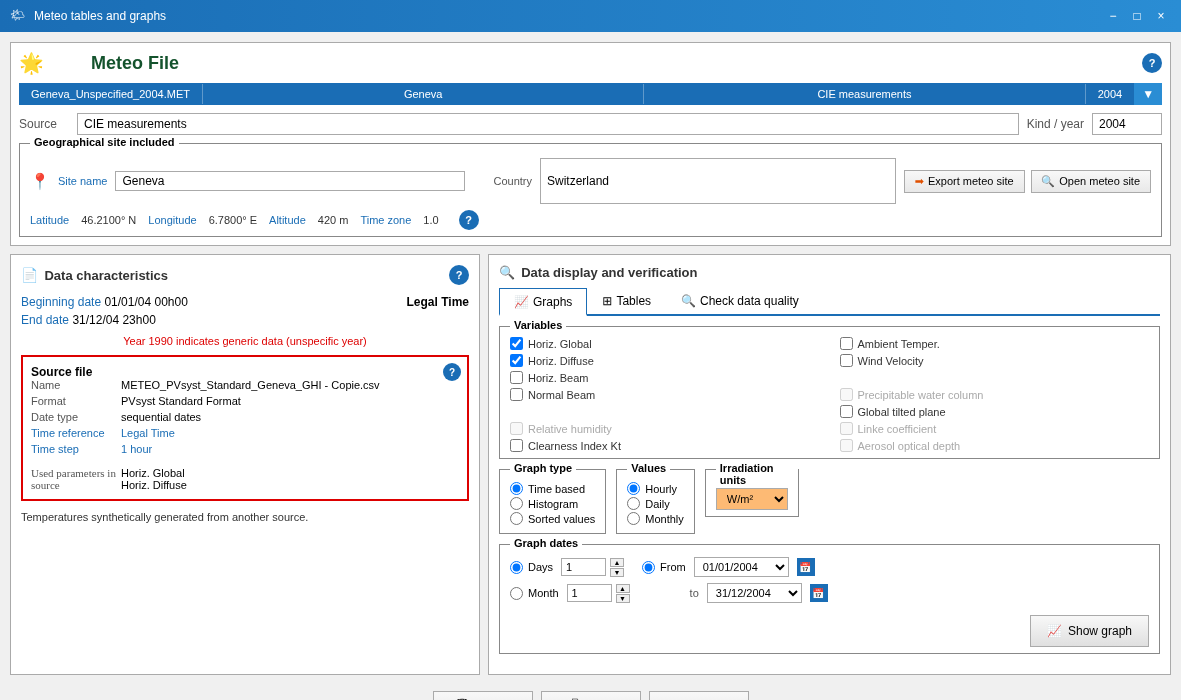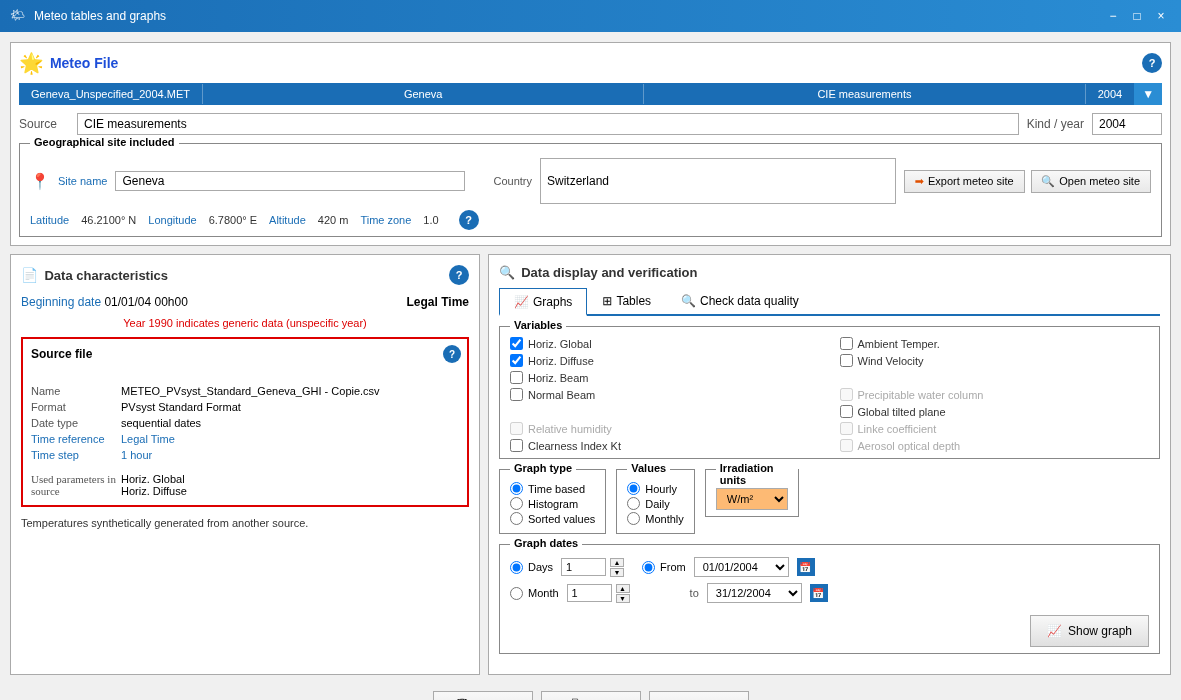--- a/index.html
+++ b/index.html
@@ -45,21 +45,21 @@
       padding: 8px;
     }
     .meteo-header {
       display: flex;
       align-items: center;
       justify-content: space-between;
       margin-bottom: 8px;
     }
     .meteo-header-left { display: flex; align-items: center; gap: 6px; }
     .sun-icon { font-size: 20px; }
-    .meteo-title { font-size: 14px; font-weight: bold; color: #1d4ed8; }
+    .meteo-title { font-size: 18px; font-weight: bold; color: #14532d; margin-left: 41px; }
     .help-btn {
       background: #1a6db5;
       color: white;
       border: none;
       border-radius: 50%;
       width: 20px;
       height: 20px;
       cursor: pointer;
       font-weight: bold;
       font-size: 11px;
@@ -228,21 +228,21 @@
 
     .source-file-box {
       border: 2px solid #d00;
       padding: 8px;
       margin-top: 6px;
       position: relative;
     }
     .source-file-title {
       font-size: 12px;
       font-weight: bold;
-      margin-bottom: 24px;
+      margin-bottom: 0;
     }
     .source-file-help {
       position: absolute;
       top: 6px;
       right: 6px;
       background: #1a6db5;
       color: white;
       border: none;
       border-radius: 50%;
       width: 18px;
@@ -561,20 +561,25 @@
         <span>Data characteristics</span>
         <button class="help-btn" style="margin-left:auto;">?</button>
       </div>
 
       <div class="date-row">
         <span class="date-label">Beginning date</span>
         <span> </span>
         <span class="date-value">01/01/04 00h00</span>
         <span class="legal-time">Legal Time</span>
       </div>
+      <div class="date-row">
+        <span class="date-label">End date</span>
+        <span> </span>
+        <span class="date-value">31/12/04 23h00</span>
+      </div>
 
       <div class="generic-warning">Year 1990 indicates generic data (unspecific year)</div>
 
       <div class="source-file-box">
         <div class="source-file-title">Source file</div>
         <button class="source-file-help">?</button>
         <div class="sf-row">
           <span class="sf-label">Name</span>
           <span class="sf-value">METEO_PVsyst_Standard_Geneva_GHI - Copie.csv</span>
         </div>

